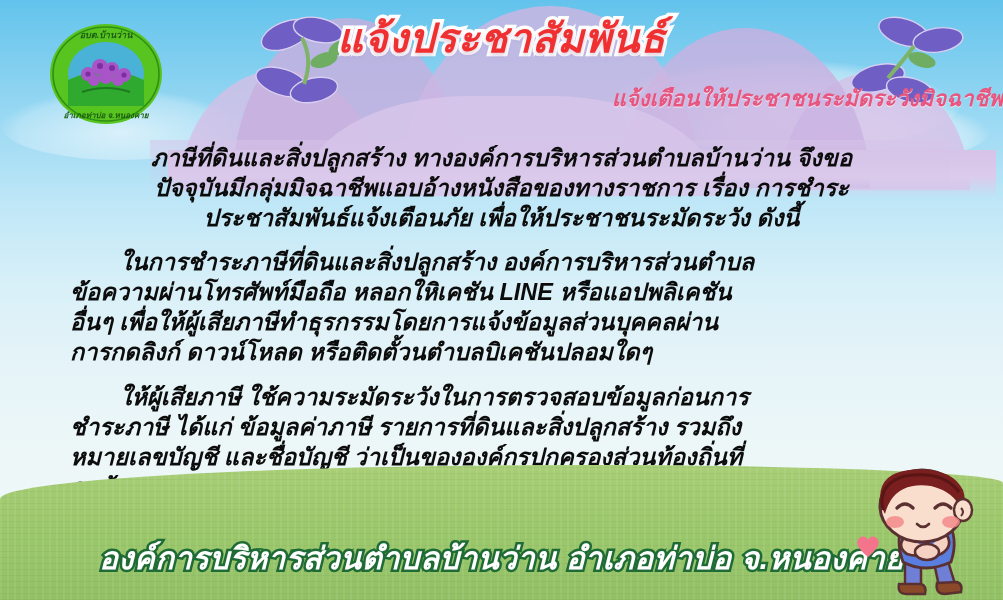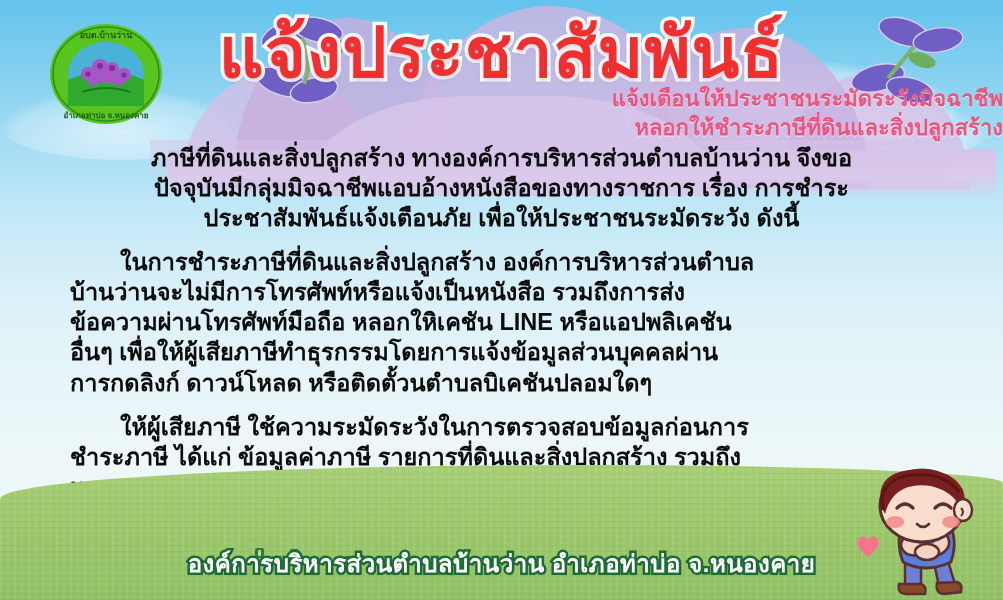--- a/index.html
+++ b/index.html
@@ -16,20 +16,21 @@
     background: linear-gradient(180deg,
       #63c3ec 0%,
       #7ccdef 9%,
       #9bd9f3 20%,
       #bfe7f7 34%,
       #d9f0f8 48%,
       #e6f4f8 62%,
       #edf7f8 76%,
       #f0f8f8 88%,
       #eef7f7 100%);
+    font-style: italic;
   }
 
   
   .cloud {
     position:absolute;
     background: radial-gradient(ellipse at 50% 60%, rgba(255,255,255,.85) 0%, rgba(255,255,255,.35) 60%, rgba(255,255,255,0) 72%);
     border-radius:50%;
     pointer-events:none;
   }
   .cloud.c1 { left:600px; top:60px;  width:360px; height:90px; }
@@ -67,21 +68,21 @@
 
   
   #logo {
     position:absolute; left:48px; top:22px; width:116px; height:104px;
   }
 
   
   #title {
     position:absolute; left:0; top:17px; width:1003px;
     text-align:center;
-    font-size:70px; font-weight:bold;
+    font-size:40px; font-weight:bold;
     letter-spacing:1px;
     color:#f03030;
     -webkit-text-stroke: 7px #ffffff;
     paint-order: stroke fill;
     text-shadow: 0 3px 4px rgba(160,120,160,.35);
     line-height:1.05;
     white-space:nowrap;
   }
 
   #subtitle {
@@ -133,21 +134,21 @@
   }
   .grass-dot::after{
     content:""; position:absolute; left:3px; top:2px; width:3px; height:6px;
     background:#bde09a; border-radius:1px;
   }
 
   
   #footer {
     position:absolute; left:0; bottom:17px; width:1003px;
     text-align:center;
-    font-size:24px; font-weight:bold;
+    font-size:31px; font-weight:bold;
     color:#ffffff;
     -webkit-text-stroke: 5px #1e6b35;
     paint-order: stroke fill;
     letter-spacing:.5px;
     white-space:nowrap;
   }
 
   
   #boy { position:absolute; right:6px; bottom:2px; width:150px; height:132px; }
   #heart { position:absolute; right:122px; bottom:42px; width:26px; height:24px; }
@@ -218,34 +219,32 @@
     </g>
     <path d="M34 70 Q58 62 82 70" stroke="#1e7a1e" stroke-width="2" fill="none"></path>
     <text x="58" y="16" font-size="9" font-weight="bold" fill="#1d5f12" text-anchor="middle" font-family="'Liberation Sans', sans-serif">อบต.บ้านว่าน</text>
     <text x="58" y="96" font-size="8" font-weight="bold" fill="#1d5f12" text-anchor="middle" font-family="'Liberation Sans', sans-serif">อำเภอท่าบ่อ จ.หนองคาย</text>
   </svg>
 
   <div id="title">แจ้งประชาสัมพันธ์</div>
 
   <div id="subtitle">
     <div>แจ้งเตือนให้ประชาชนระมัดระวังมิจฉาชีพ</div>
-    <div>หลอกให้ชำระภาษีที่ดินและสิ่งปลูกสร้าง</div>
   </div>
 
   <div id="body">
 
     <div class="para p1">
       <div class="ln">ภาษีที่ดินและสิ่งปลูกสร้าง ทางองค์การบริหารส่วนตำบลบ้านว่าน จึงขอ</div>
       <div class="ln">ปัจจุบันมีกลุ่มมิจฉาชีพแอบอ้างหนังสือของทางราชการ เรื่อง การชำระ</div>
       <div class="ln">ประชาสัมพันธ์แจ้งเตือนภัย เพื่อให้ประชาชนระมัดระวัง ดังนี้</div>
     </div>
 
     <div class="para p2">
       <div class="ln"><span class="indent"></span><span>ในการชำระภาษีที่ดินและสิ่งปลูกสร้าง องค์การบริหารส่วนตำบล</span></div>
-      <div class="ln">บ้านว่านจะไม่มีการโทรศัพท์หรือแจ้งเป็นหนังสือ รวมถึงการส่ง</div>
       <div class="ln">ข้อความผ่านโทรศัพท์มือถือ หลอกใหิเคชัน LINE หรือแอปพลิเคชัน</div>
       <div class="ln">อื่นๆ เพื่อให้ผู้เสียภาษีทำธุรกรรมโดยการแจ้งข้อมูลส่วนบุคคลผ่าน</div>
       <div class="ln">การกดลิงก์ ดาวน์โหลด หรือติดตั้วนตำบลบิเคชันปลอมใดๆ</div>
     </div>
 
     <div class="para p3">
       <div class="ln"><span class="indent"></span><span>ให้ผู้เสียภาษี ใช้ความระมัดระวังในการตรวจสอบข้อมูลก่อนการ</span></div>
       <div class="ln">ชำระภาษี ได้แก่ ข้อมูลค่าภาษี รายการที่ดินและสิ่งปลูกสร้าง รวมถึง</div>
       <div class="ln">หมายเลขบัญชี และชื่อบัญชี ว่าเป็นขององค์กรปกครองส่วนท้องถิ่นที่</div>
       <div class="ln">ถูกต้อง</div>

